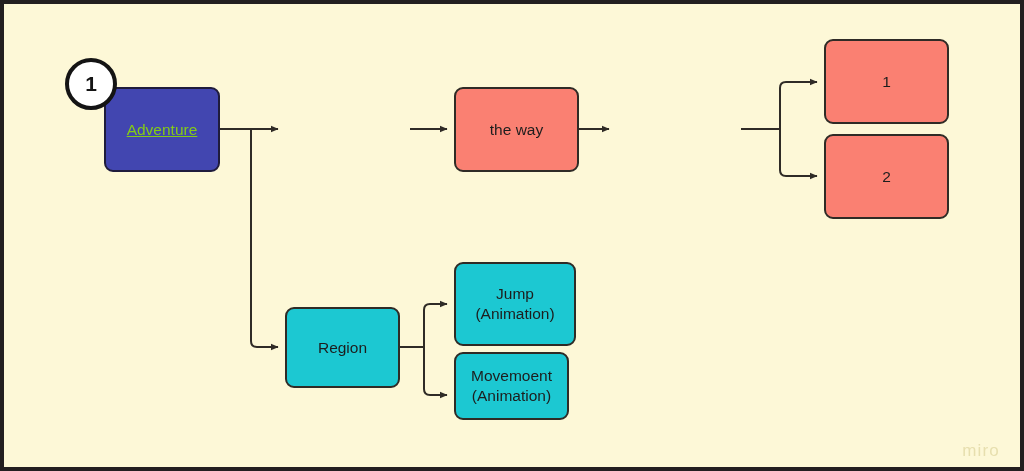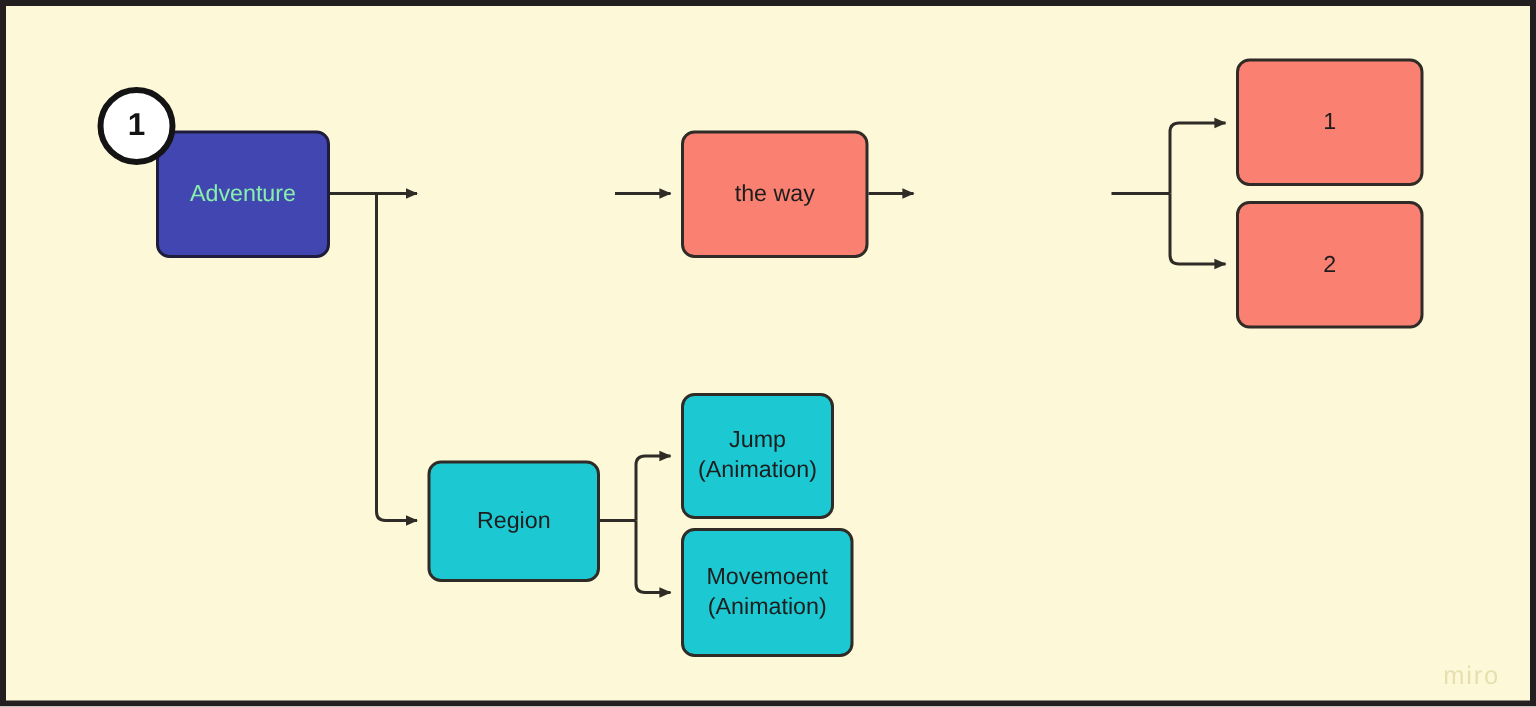--- a/index.html
+++ b/index.html
@@ -35,22 +35,23 @@
     justify-content: center;
     text-align: center;
     line-height: 1.28;
     font-size: 15.5px;
     color: #1d1d1d;
     white-space: pre-line;
     z-index: 2;
   }
   .node.blue {
     background: #4246b0;
-    color: #86efac;
+    color: #84cc16;
     border-color: #1f1c3c;
+    text-decoration: underline;
   }
   .node.pink {
     background: #fa8072;
   }
   .node.teal {
     background: #1cc8d2;
   }
   .badge {
     position: absolute;
     width: 44px;
@@ -129,25 +130,25 @@
   </div>
 
   <div class="node pink" style="left:820px; top:130px; width:125px; height:85px;">
     <span>2</span>
   </div>
 
   <div class="node teal" style="left:281px; top:303px; width:115px; height:81px;">
     <span>Region</span>
   </div>
 
-  <div class="node teal" style="left:450px; top:258px; width:102px; height:84px;">
+  <div class="node teal" style="left:450px; top:258px; width:122px; height:84px;">
     <span>Jump
 (Animation)</span>
   </div>
 
-  <div class="node teal" style="left:450px; top:348px; width:115px; height:86px;">
+  <div class="node teal" style="left:450px; top:348px; width:115px; height:68px;">
     <span>Movemoent
 (Animation)</span>
   </div>
 
   <div class="watermark">miro</div>
 
 </div>
 
 </body></html>

